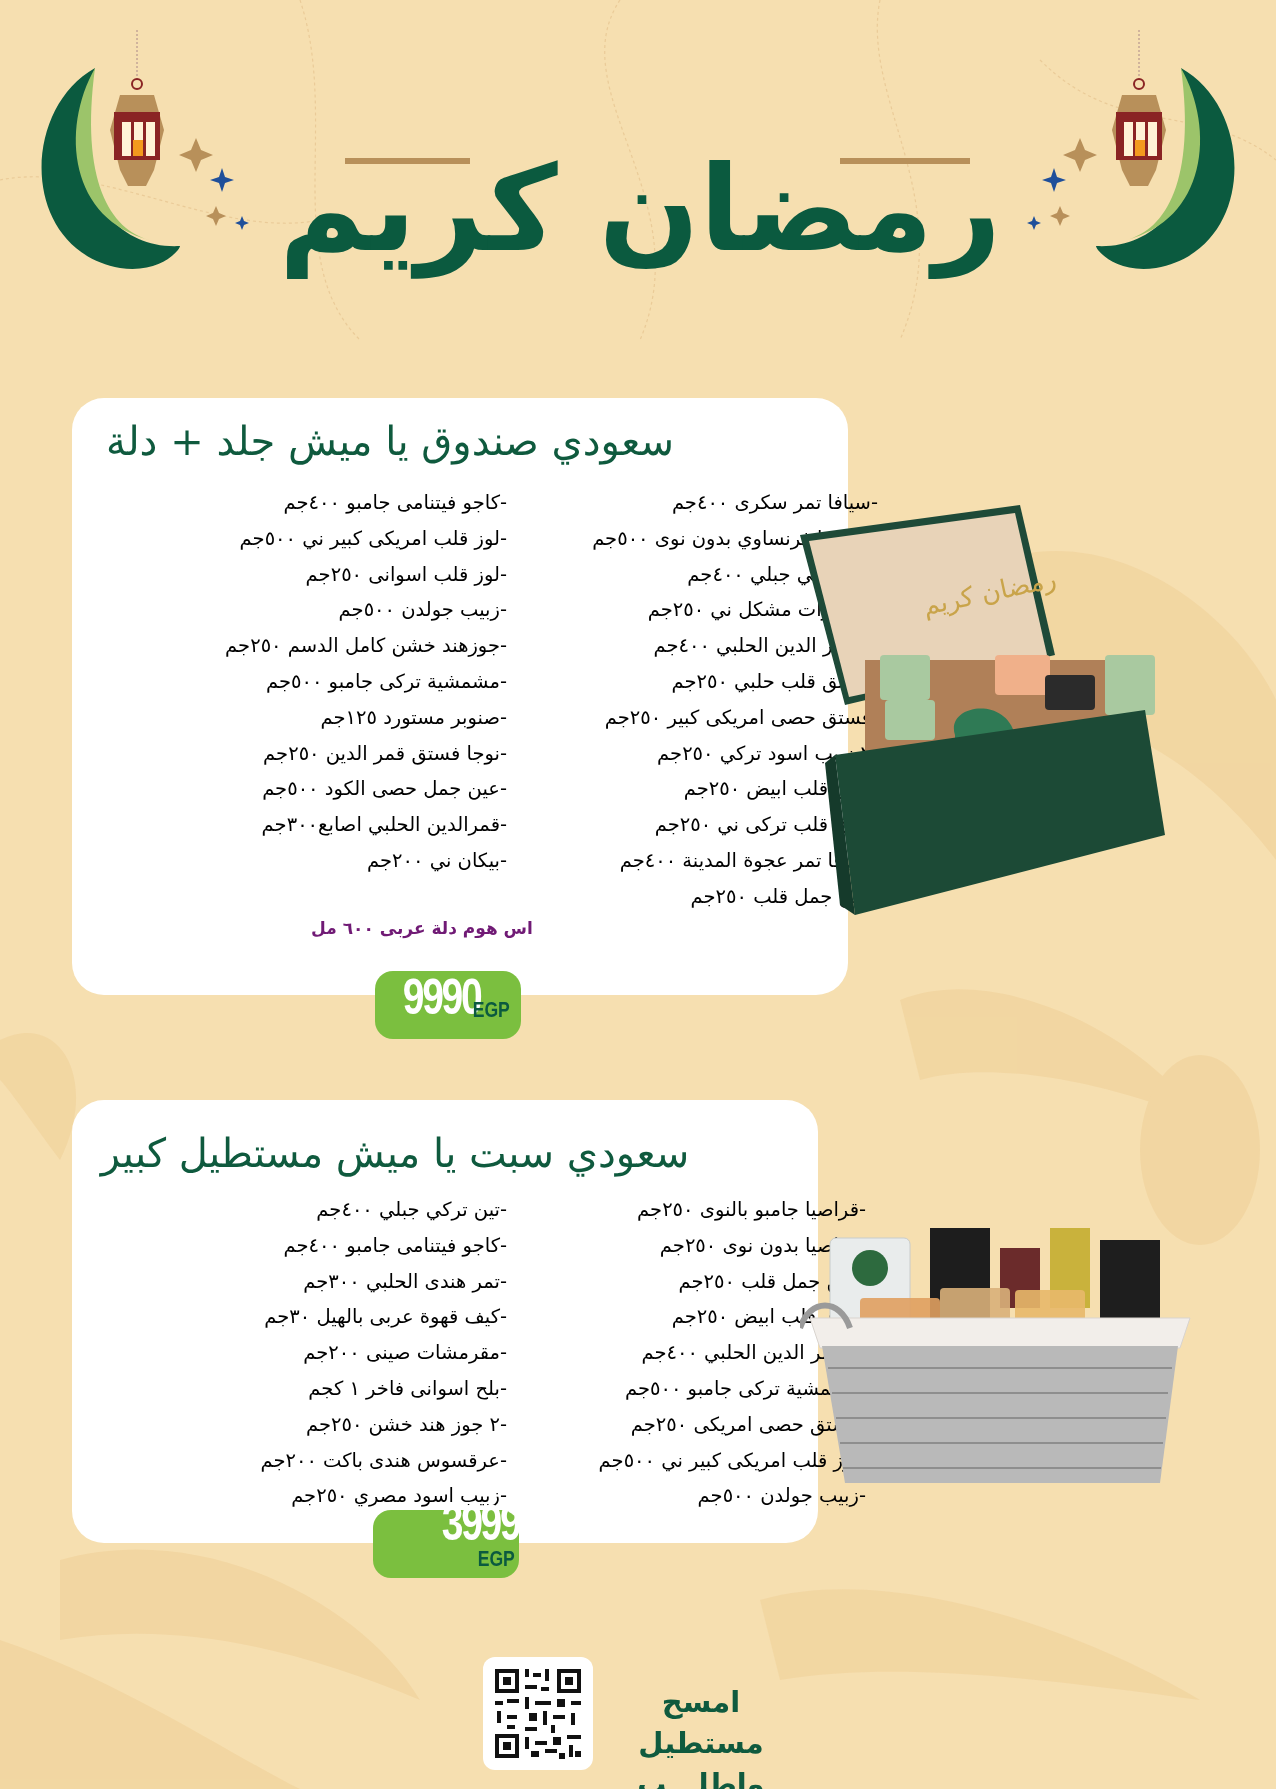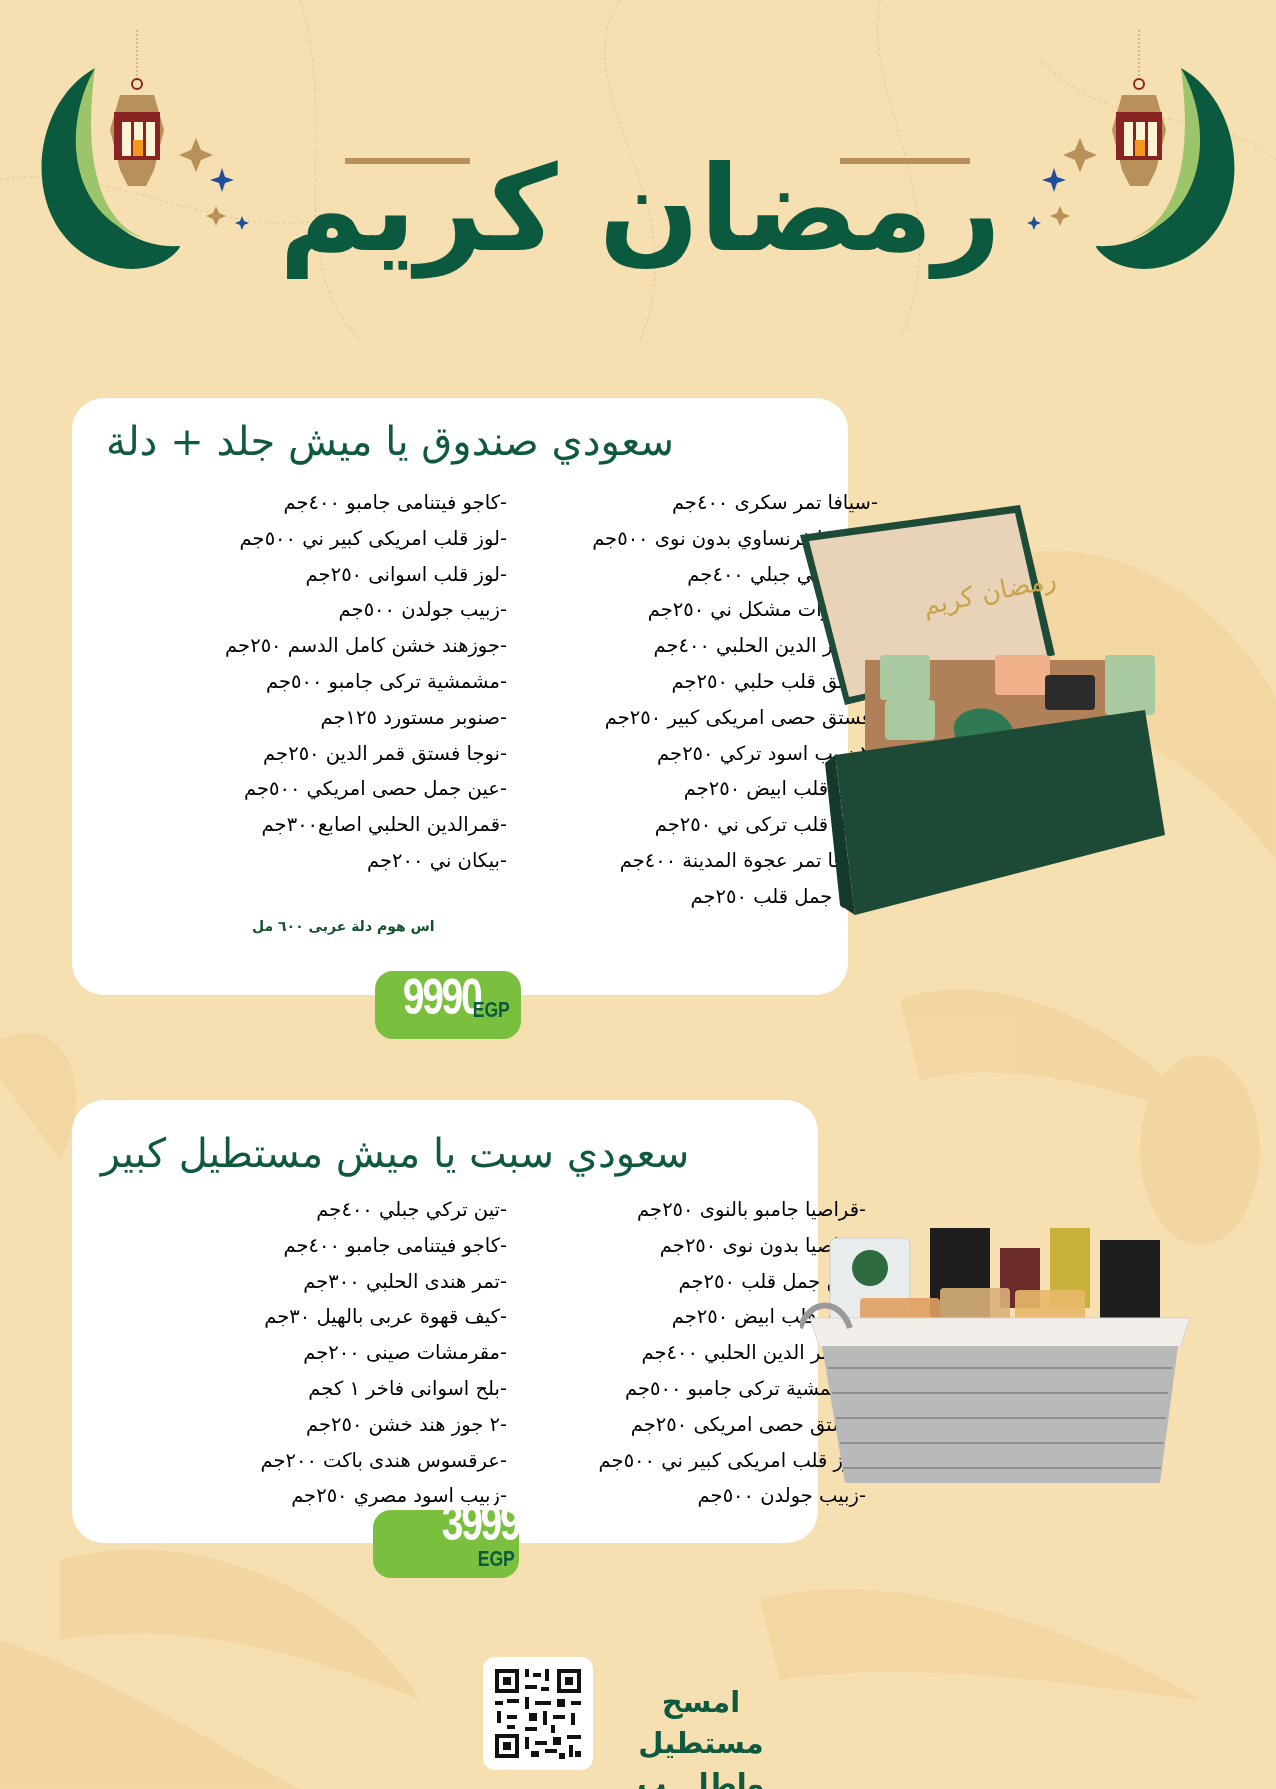--- a/index.html
+++ b/index.html
@@ -29,22 +29,22 @@
   .col {
     position: absolute; direction: rtl; text-align: right;
     font-family: "DejaVu Sans", sans-serif; font-size: 19.5px; color: #000000;
   }
   .col .item { height: 35.8px; line-height: 35.8px; white-space: nowrap; }
   .card1 .col-right { right: 0; left: auto; width: 340px; top: 87px; right: -30px; }
   .card1 .col-left { width: 340px; top: 87px; left: 95px; }
   .card2 .col-right { width: 340px; top: 92px; right: -48px; }
   .card2 .col-left { width: 340px; top: 92px; left: 95px; }
   .note-red {
-    position: absolute; top: 520px; left: 180px; width: 340px; text-align: left; direction: rtl;
-    font-family: "DejaVu Sans", sans-serif; font-size: 14px; color: #14532d; font-weight: bold;
+    position: absolute; top: 520px; left: 180px; width: 340px; text-align: center; direction: rtl;
+    font-family: "DejaVu Sans", sans-serif; font-size: 17px; color: #701a75; font-weight: bold;
   }
   .price {
     position: absolute; width: 146px; height: 68px; border-radius: 18px;
     background: #7bbf3f; display: flex; align-items: flex-end; justify-content: center;
     padding-bottom: 18px; box-sizing: border-box;
   }
   .price .num {
     font-family: "Liberation Sans", sans-serif; font-weight: bold; font-size: 50px;
     color: #ffffff; line-height: 0.95; letter-spacing: -3px; transform: scaleX(0.78); transform-origin: right bottom;
     display: inline-block;
@@ -160,21 +160,21 @@
   </div>
   <div class="col col-left">
     <div class="item">-كاجو فيتنامى جامبو ٤٠٠جم</div>
     <div class="item">-لوز قلب امريكى كبير ني ٥٠٠جم</div>
     <div class="item">-لوز قلب اسوانى ٢٥٠جم</div>
     <div class="item">-زبيب جولدن ٥٠٠جم</div>
     <div class="item">-جوزهند خشن  كامل الدسم ٢٥٠جم</div>
     <div class="item">-مشمشية تركى جامبو ٥٠٠جم</div>
     <div class="item">-صنوبر مستورد ١٢٥جم</div>
     <div class="item">-نوجا فستق قمر الدين ٢٥٠جم</div>
-    <div class="item">-عين جمل حصى امريكي ٥٠٠جم</div>
+    <div class="item">-عين جمل حصى الكود ٥٠٠جم</div>
     <div class="item">-قمرالدين الحلبي اصابع٣٠٠جم</div>
     <div class="item">-بيكان ني ٢٠٠جم</div>
   </div>
   <div class="note-red">اس هوم دلة عربى ٦٠٠ مل</div>
 </div>
 
 <svg class="product-img" style="left:795px;top:505px" width="390" height="430" viewBox="0 0 390 430">
 
   <path d="M5 30 L225 0 L260 150 L50 200 Z" fill="#1e4a38"></path>
   <path d="M14 36 L220 8 L252 150 L54 192 Z" fill="#e8d3b8"></path>

